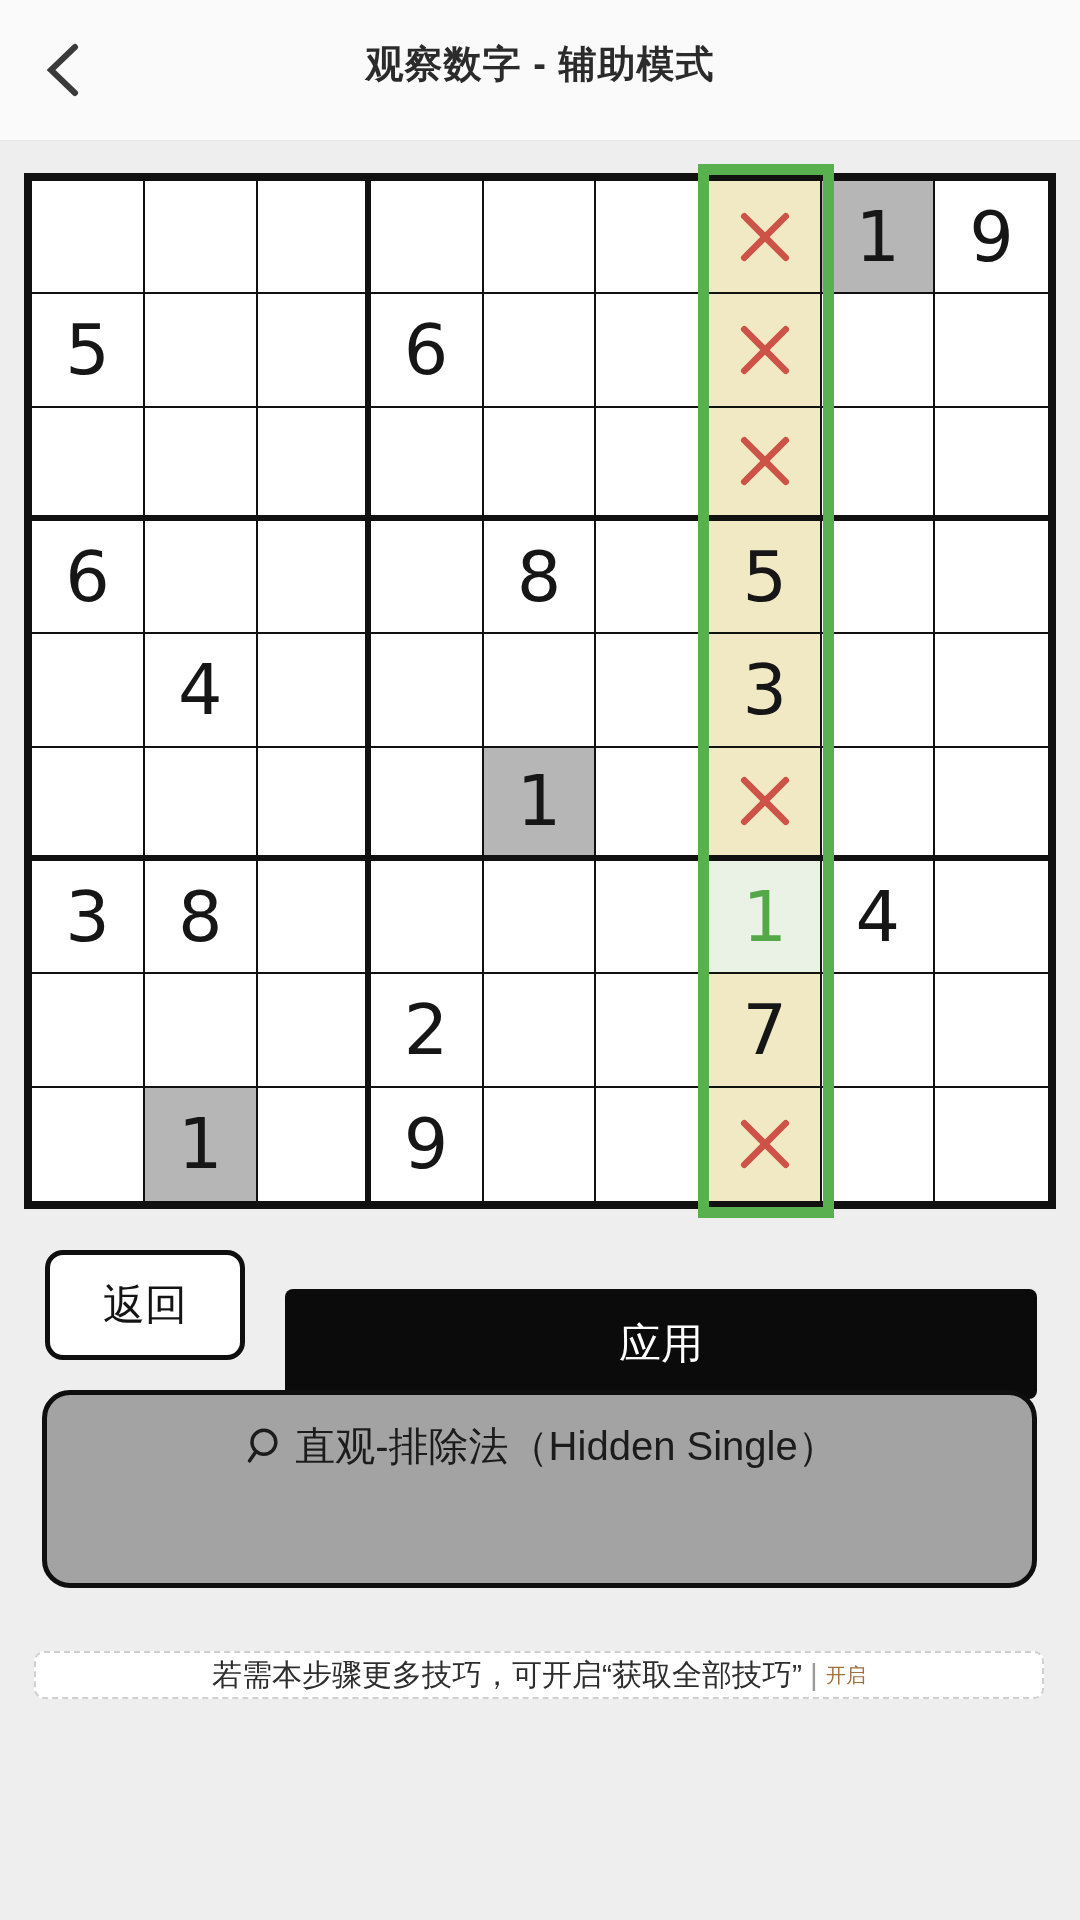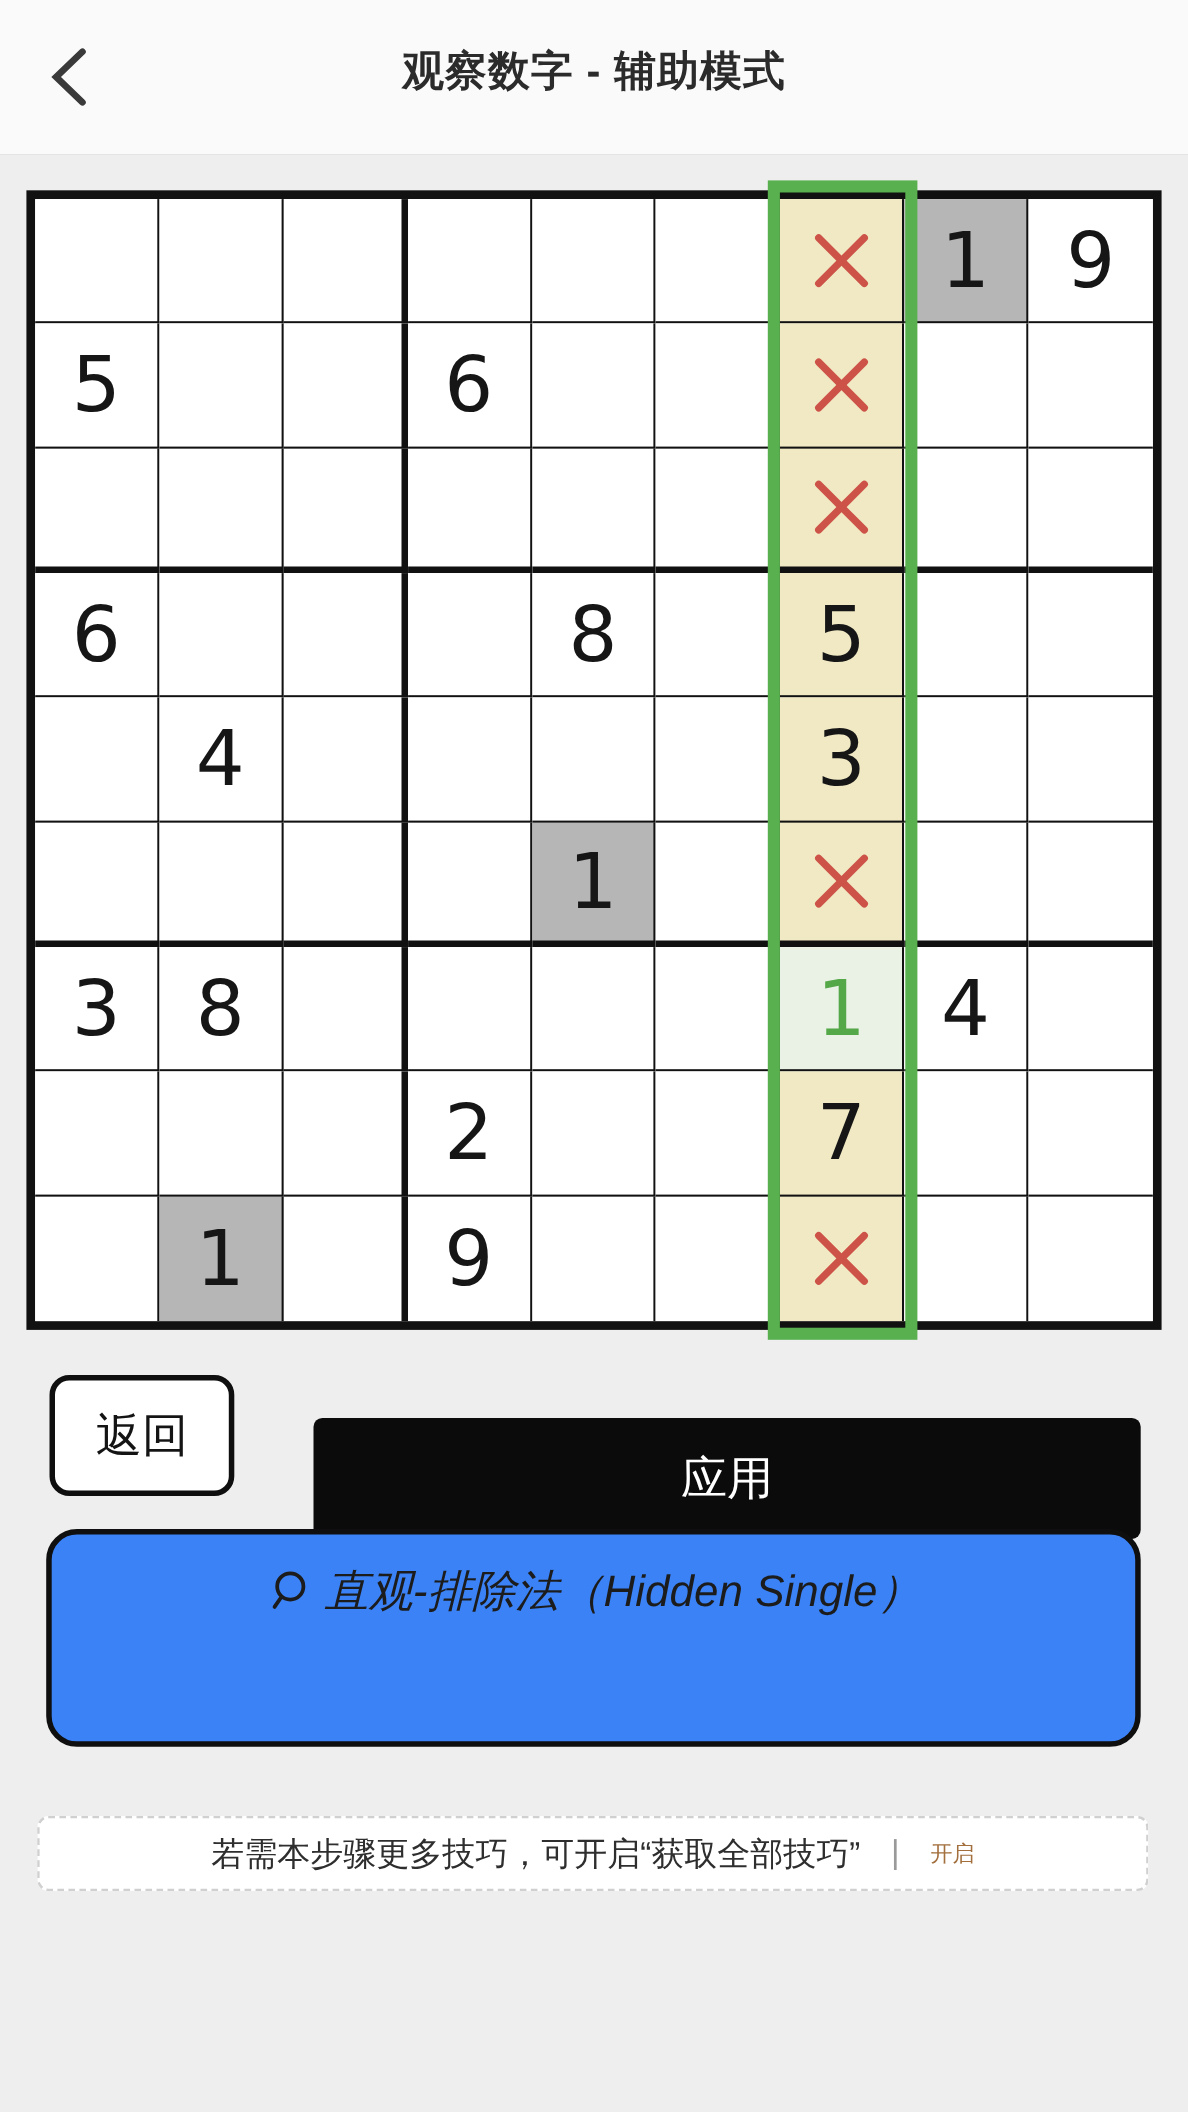--- a/index.html
+++ b/index.html
@@ -47,53 +47,52 @@
   .cell.target{background:#eaf2e6;color:#55a848;}
   .cell .xmark{width:66px;height:66px;display:block;}
   
   .col-highlight{
     position:absolute;left:674px;top:-9px;width:136px;height:1054px;
     box-sizing:border-box;border:11px solid #58b04e;
     pointer-events:none;z-index:5;
   }
   
   .btn-back{
-    position:absolute;left:45px;top:1250px;width:168px;height:110px;
+    position:absolute;left:45px;top:1250px;width:200px;height:110px;
     box-sizing:border-box;background:#fff;border:5px solid #0f0f0f;border-radius:18px;
     font-size:42px;font-weight:500;color:#141414;cursor:pointer;
     font-family:"Liberation Sans","DejaVu Sans",sans-serif;
   }
   .btn-apply{
     position:absolute;left:285px;top:1250px;width:752px;height:110px;
     box-sizing:border-box;background:#0b0b0b;border:none;border-radius:8px;
     font-size:42px;font-weight:500;color:#ffffff;cursor:pointer;
     font-family:"Liberation Sans","DejaVu Sans",sans-serif;
     margin-top:39px;
   }
   
   .hint-card{
     position:absolute;left:42px;top:1390px;width:995px;height:198px;
-    box-sizing:border-box;background:#3b82f6;border:5px solid #0f0f0f;border-radius:28px;
+    box-sizing:border-box;background:#a3a3a3;border:5px solid #0f0f0f;border-radius:28px;
     padding:24px 22px 0 22px;
-    font-style:italic;
   }
   .hint-title{
     display:flex;align-items:center;justify-content:center;gap:12px;
     font-size:40px;font-weight:500;color:#1c1c1c;
   }
   .hint-title svg{flex:0 0 auto;}
   .hint-desc{
     margin-top:16px;font-size:39px;color:#1c1c1c;line-height:1.38;
     text-align:left;
   }
   
   .tip-bar{
-    position:absolute;left:34px;top:1651px;width:1010px;height:68px;
+    position:absolute;left:34px;top:1651px;width:1010px;height:48px;
     box-sizing:border-box;background:#fff;border:2px dashed #d0d0d0;border-radius:10px;
-    display:flex;align-items:center;justify-content:center;gap:28px;
+    display:flex;align-items:center;justify-content:center;gap:8px;
     font-size:30px;color:#2e2e2e;white-space:nowrap;
   }
   .tip-bar .sep{color:#9a9a9a;}
   .tip-link{color:#a26f3d;cursor:pointer;font-size:20px;}
 </style>
 </head>
 <body>
 
 <header class="app-header">
   <button class="back-btn">

